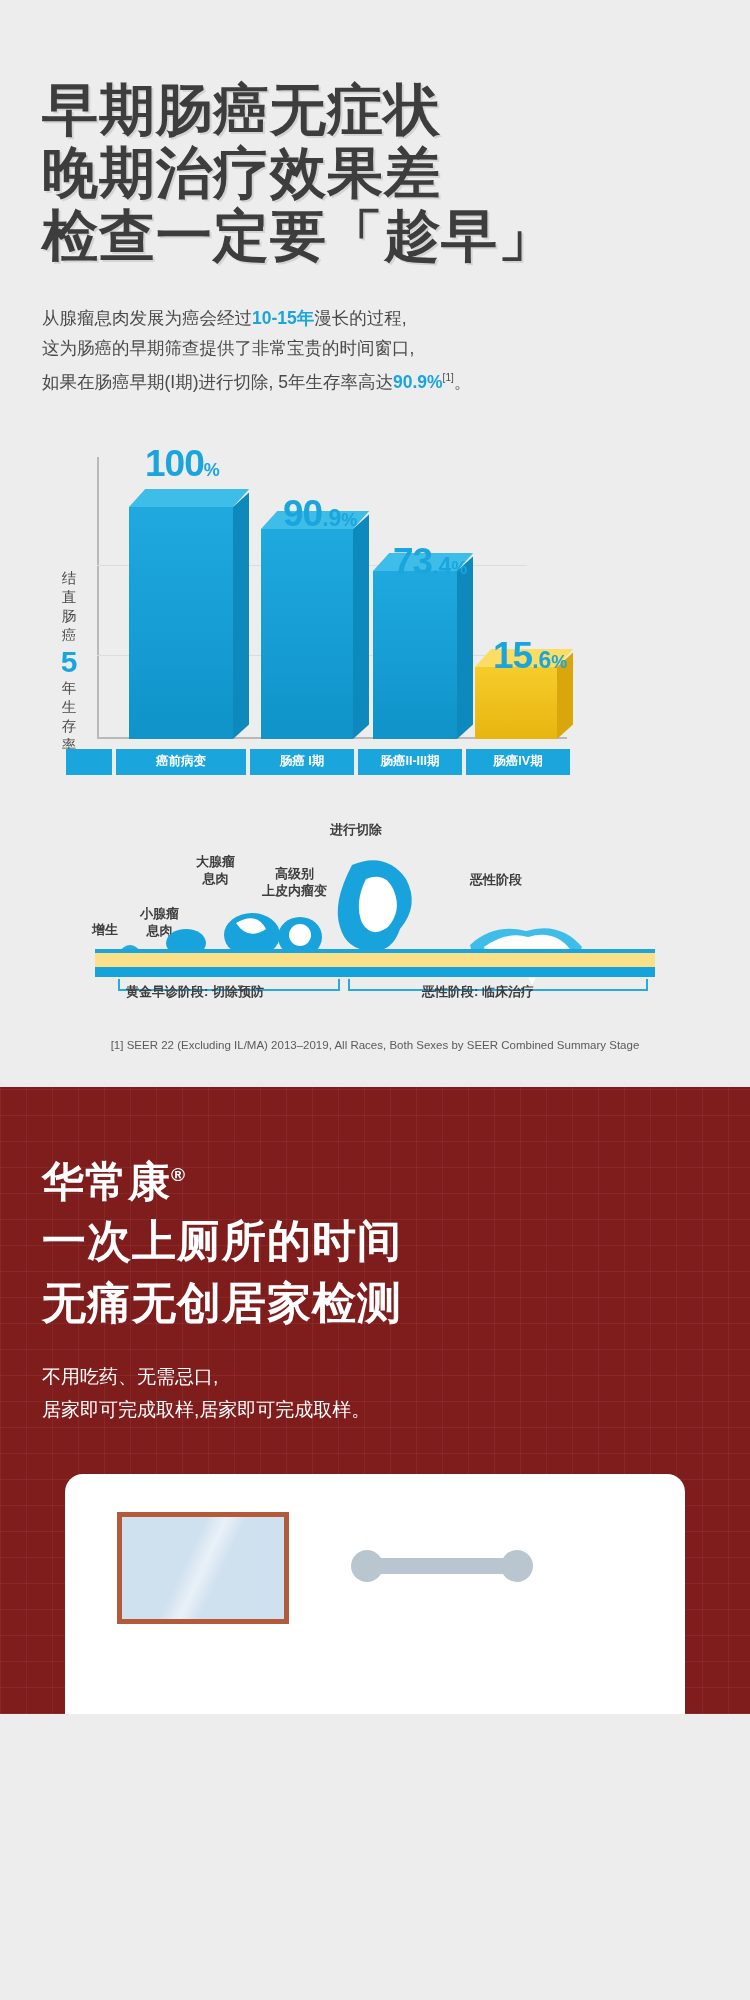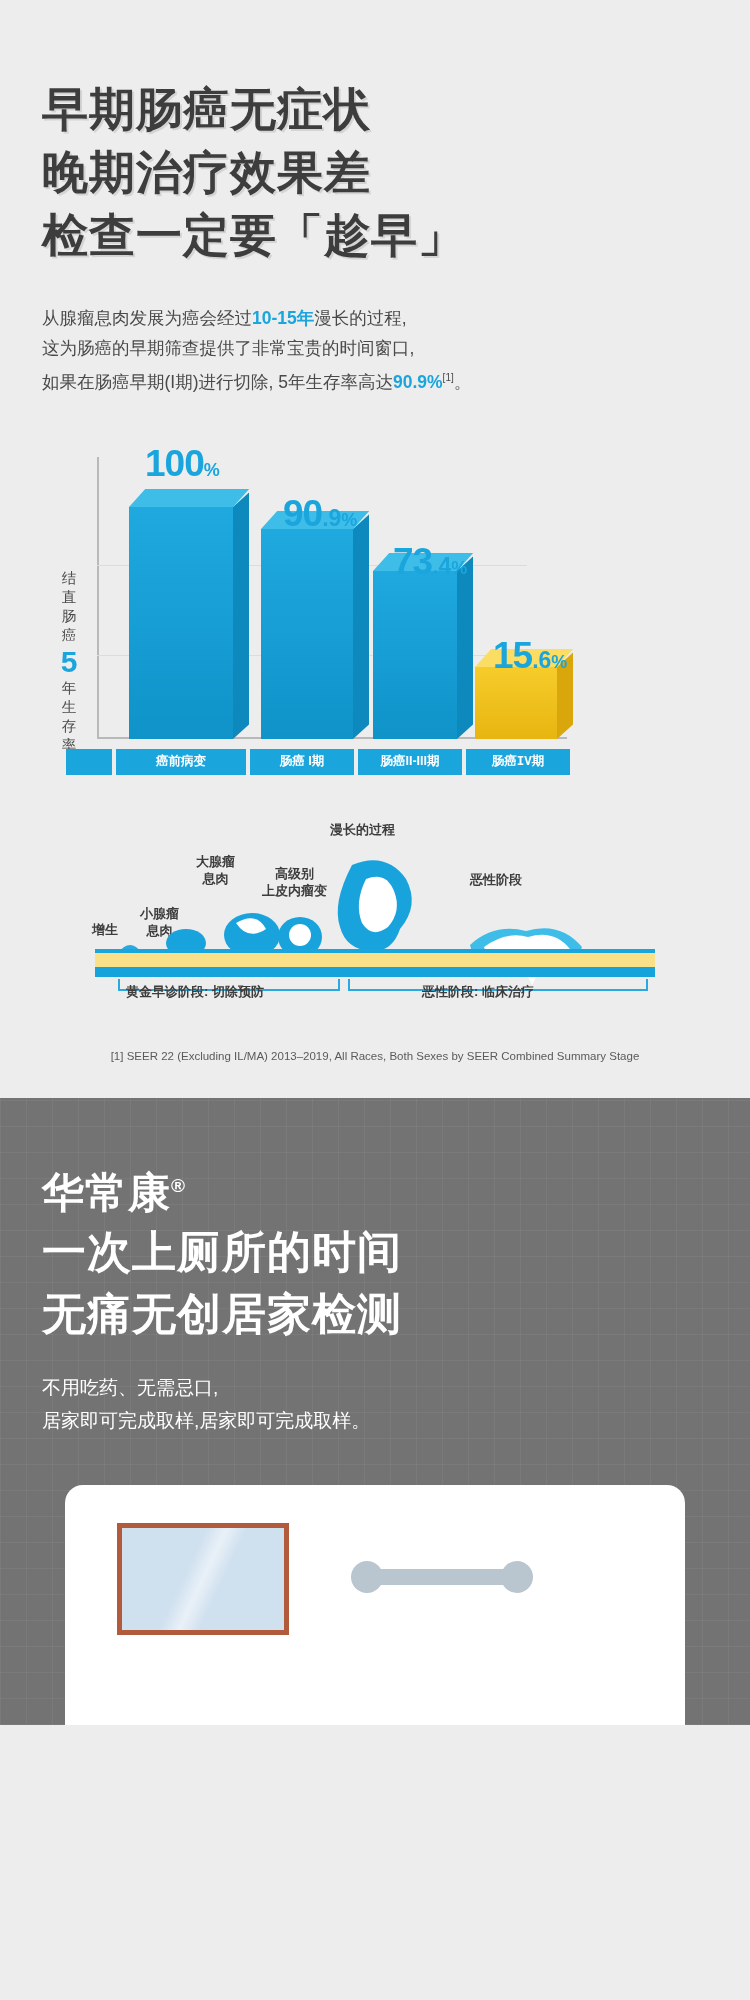--- a/index.html
+++ b/index.html
@@ -15,21 +15,21 @@
   
   .sec-light {
     background: #ededed;
     padding: 78px 0 0 0;
     position: relative;
   }
   .headline {
     margin-left: 42px;
     color: #3d3d3d;
     font-weight: bold;
-    font-size: 46px;
+    font-size: 56px;
     line-height: 63px;
     letter-spacing: 1px;
     text-shadow: 2px 2px 0 rgba(0,0,0,0.10);
   }
   .headline div { white-space: nowrap; }
 
   .lede {
     margin: 36px 0 16px 42px;
     color: #4a4a4a;
     font-size: 17.5px;
@@ -133,30 +133,30 @@
   .bracket {
     position:absolute; border:2px solid #2aa9de; border-top:none;
     height:12px;
   }
   .brk-label {
     position:absolute; font-size:13px; font-weight:bold; color:#3d3d3d;
     white-space:nowrap;
   }
 
   .footnote {
-    margin: 27px 0 0 0;
+    margin: 16px 0 0 0;
     text-align:center;
     font-size: 11.5px;
     color: #5a5a5a;
     padding-bottom: 36px;
   }
 
   
   .sec-blue {
-    background: #737373;
+    background: #7f1d1d;
     padding: 60px 0 0 0;
     position: relative;
     overflow: hidden;
   }
   .sec-blue::before {
     content:"";
     position:absolute; inset:0;
     background-image:
       repeating-linear-gradient(0deg, rgba(255,255,255,.05) 0 1px, transparent 1px 26px),
       repeating-linear-gradient(90deg, rgba(255,255,255,.05) 0 1px, transparent 1px 26px);
@@ -281,40 +281,40 @@
         <div class="val gold" style="left:396px;top:178px;">
           <span class="int">15</span><span class="dec">.6</span><span class="pct">%</span>
         </div>
       </div>
 
       <div class="cat-row">
         <div class="cat blank"></div>
         <div class="cat" style="width:130px;">癌前病变</div>
         <div class="cat" style="width:104px;">肠癌 I期</div>
         <div class="cat" style="width:104px;">肠癌II-III期</div>
-        <div class="cat" style="width:104px;font-family:Liberation Mono, monospace;">肠癌IV期</div>
+        <div class="cat" style="width:104px;">肠癌IV期</div>
       </div>
     </div>
 
     <div class="polyp">
 
       <div class="pl" style="left:92px;top:128px;">增生</div>
       <div class="pl" style="left:140px;top:112px;">
         <span>小腺瘤</span><br>
         <span>息肉</span>
       </div>
       <div class="pl" style="left:196px;top:60px;">
         <span>大腺瘤</span><br>
         <span>息肉</span>
       </div>
       <div class="pl" style="left:262px;top:72px;">
         <span>高级别</span><br>
         <span>上皮内瘤变</span>
       </div>
-      <div class="pl" style="left:330px;top:28px;">漫长的过程</div>
+      <div class="pl" style="left:330px;top:28px;">进行切除</div>
       <div class="pl" style="left:470px;top:78px;">恶性阶段</div>
 
       <svg width="750" height="230" style="position:absolute;left:0;top:0;">
 
         <path d="M118 160 q12 -16 24 0 z" fill="#2aa9de"></path>
 
         <ellipse cx="186" cy="150" rx="20" ry="14" fill="#18a3dc"></ellipse>
         <rect x="178" y="150" width="16" height="12" fill="#18a3dc"></rect>
 
         <ellipse cx="252" cy="142" rx="28" ry="22" fill="#18a3dc"></ellipse>

